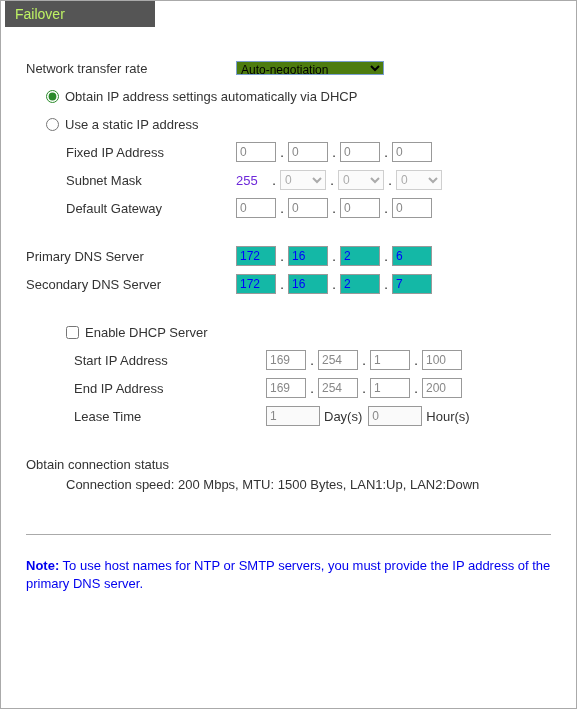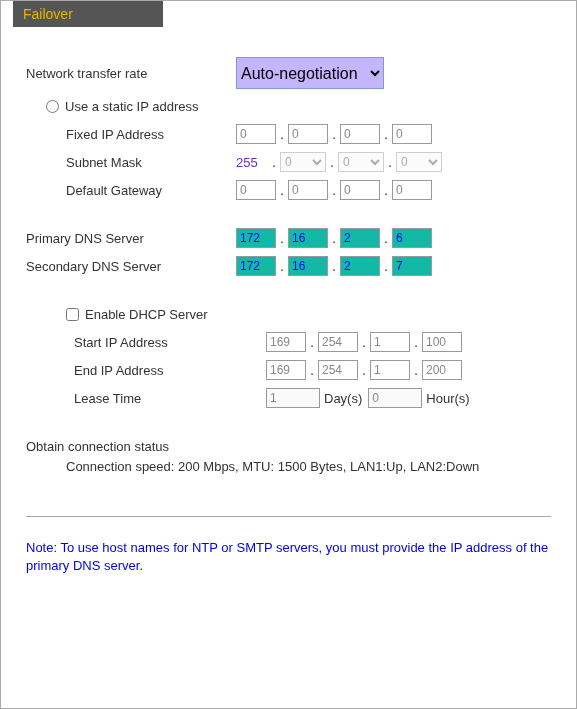--- a/index.html
+++ b/index.html
@@ -14,23 +14,23 @@
   }
   .wrap {
     border: 1px solid #aaa;
     width: 577px;
     height: 709px;
     position: relative;
   }
   .tab {
     position: absolute;
     top: 0;
-    left: 12px;
+    left: 4px;
     background: #555;
-    color: #eab308;
+    color: #bef264;
     padding: 5px 20px 5px 10px;
     font-size: 14px;
     min-width: 150px;
   }
   .content {
     padding: 56px 25px 20px 25px;
   }
   .row {
     display: flex;
     align-items: center;
@@ -39,24 +39,24 @@
   }
   .label {
     width: 210px;
     flex-shrink: 0;
   }
   .indent1 { padding-left: 20px; }
   .indent2 { padding-left: 40px; }
   .indent3 { padding-left: 48px; }
   select.transfer {
     width: 148px;
-    height: 32px;
-    font-size: 16px;
+    height: 14px;
+    font-size: 12px;
     border: 1px solid #7a9ecf;
-    background: #c4b5fd;
+    background: #4d7c0f;
   }
   input[type=radio] {
     margin: 0 6px 0 0;
     vertical-align: middle;
   }
   input[type=checkbox] {
     margin: 0 6px 0 0;
     vertical-align: middle;
   }
   .radio-label, .check-label { cursor: default; }
@@ -114,21 +114,21 @@
   }
   hr.divider {
     border: none;
     border-top: 1px solid #aaa;
     margin: 40px 0 22px 0;
   }
   .note {
     color: #0000ee;
     line-height: 1.4;
   }
-  .note b { font-weight: normal; }
+  .note b { font-weight: bold; }
   .green-dot {
     accent-color: #2a8a2a;
   }
 </style>
 </head>
 <body>
 
 <div class="wrap">
   <div class="tab">
     <span>Failover</span>
@@ -136,20 +136,24 @@
 
   <div class="content">
 
     <div class="row">
       <div class="label">Network transfer rate</div>
       <select class="transfer">
         <option>Auto-negotiation</option>
       </select>
     </div>
 
+    <div class="row indent1">
+      <input type="radio" name="ipmode" checked="" class="green-dot" style="">
+      <span class="radio-label">Obtain IP address settings automatically via DHCP</span>
+    </div>
 
     <div class="row indent1">
       <input type="radio" name="ipmode" style="">
       <span class="radio-label">Use a static IP address</span>
     </div>
 
     <div class="row">
       <div class="label indent2">Fixed IP Address</div>
       <input class="ip-octet disabled" disabled="" value="0" style="">
       <span class="dot">.</span>

